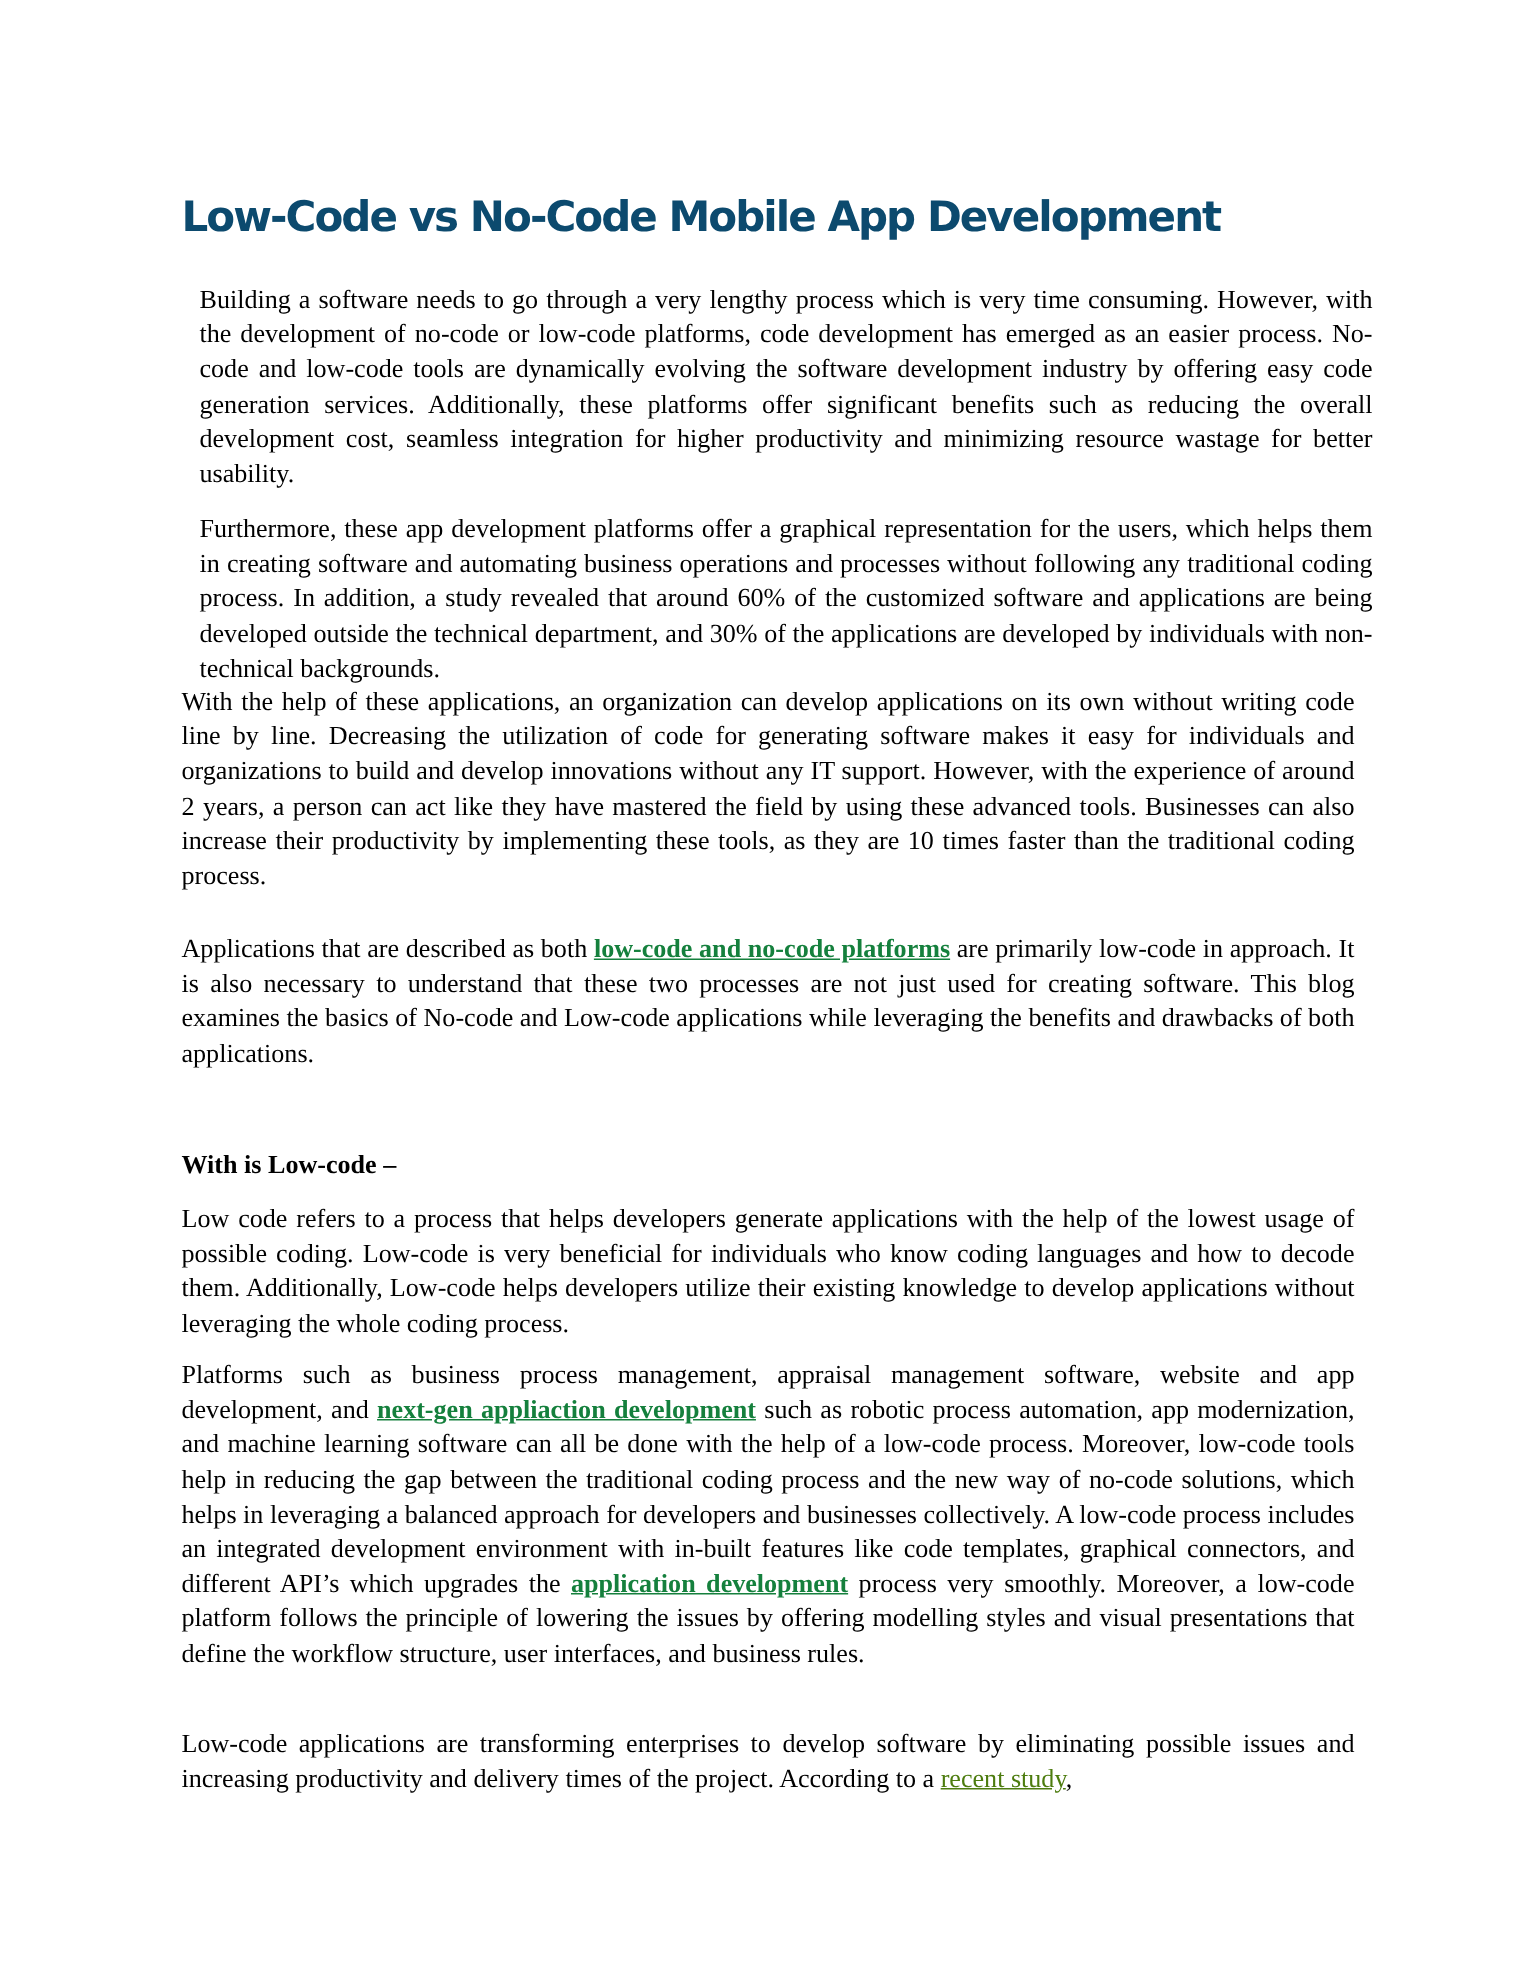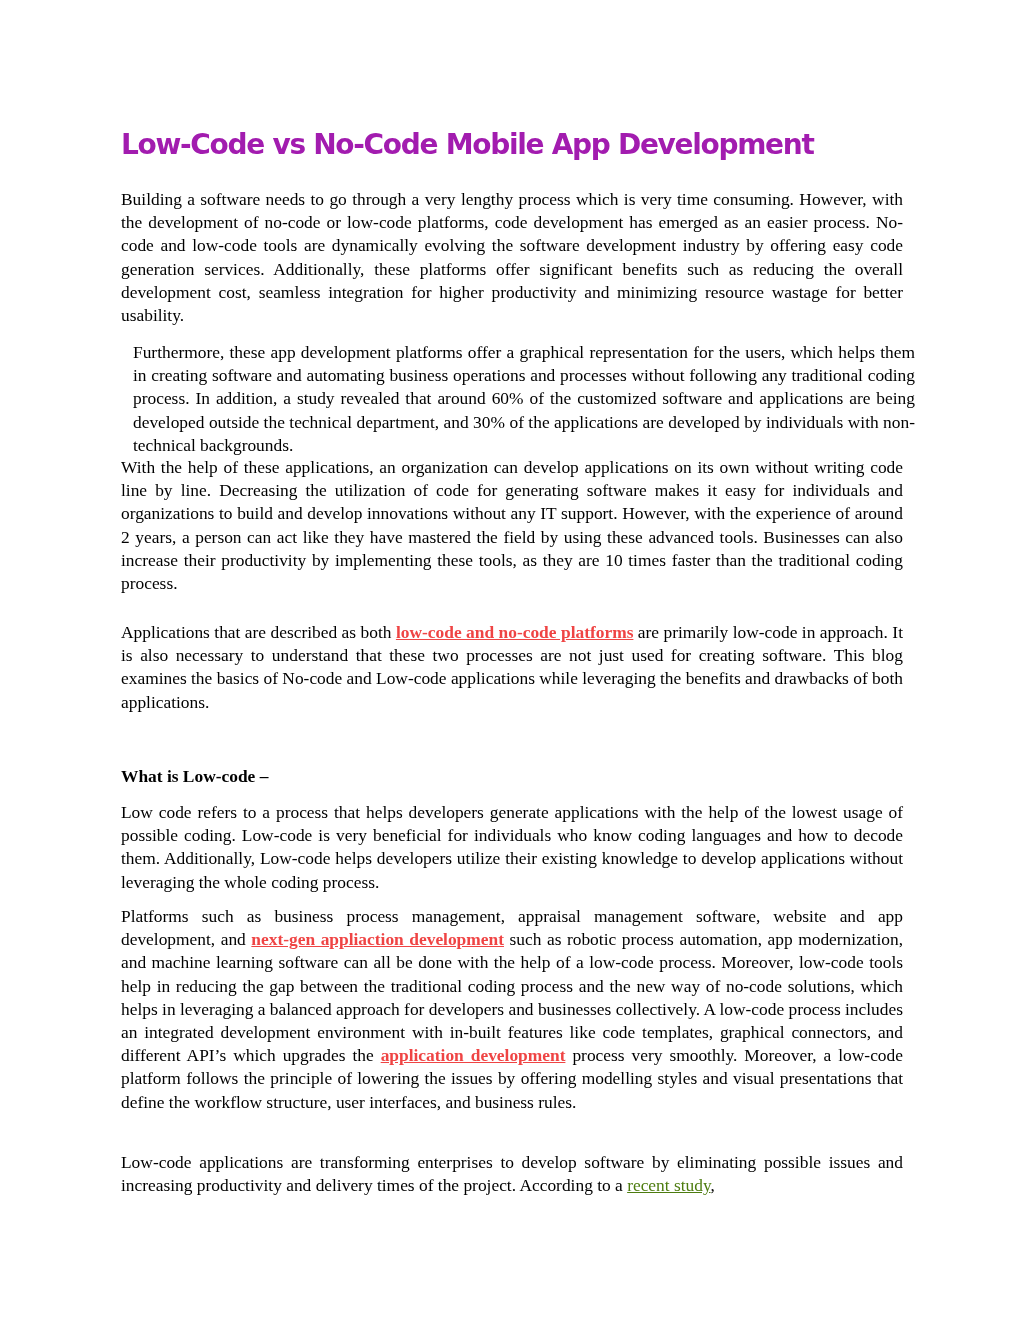--- a/index.html
+++ b/index.html
@@ -27,65 +27,65 @@
       position: absolute;
       left: 0;
       top: 125px;
       margin: 0;
       font-family: "DejaVu Sans", sans-serif;
       font-weight: bold;
       font-size: 28px;
       line-height: 40px;
       letter-spacing: -1.3px;
       white-space: nowrap;
-      color: #a21caf;
+      color: #0c4a6e;
     }
     p {
       margin: 0;
       text-align: justify;
       position: absolute;
       left: 0;
       width: 782px;
     }
-    .p1 { top: 188px; }
+    .p1 { top: 188px; margin-left: 12px; }
     .p2 { top: 341px; margin-left: 12px; }
     .p3 { top: 456px; }
     .p4 { top: 621px; }
     .h2 {
       position: absolute;
       left: 0;
       top: 765px;
       font-weight: bold;
       margin: 0;
       font-size: 17.4px;
     }
     .p5 { top: 801px; }
     .p6 { top: 905px; font-family: Liberation Serif, serif; }
     .p7 { top: 1151px; }
     a.link {
-      color: #ef4444;
+      color: #15803d;
       text-decoration: underline;
     }
     a.link.bold { font-weight: bold; }
     a.link.normal { font-weight: normal; color: #4d7c0f; }
   </style>
 </head>
 <body>
 
 <div class="page">
   <h1 class="title">Low-Code vs No-Code Mobile App Development</h1>
 
   <p class="p1">Building a software needs to go through a very lengthy process which is very time consuming. However, with the development of no-code or low-code platforms, code development has emerged as an easier process. No-code and low-code tools are dynamically evolving the software development industry by offering easy code generation services. Additionally, these platforms offer significant benefits such as reducing the overall development cost, seamless integration for higher productivity and minimizing resource wastage for better usability.</p>
 
   <p class="p2">Furthermore, these app development platforms offer a graphical representation for the users, which helps them in creating software and automating business operations and processes without following any traditional coding process. In addition, a study revealed that around 60% of the customized software and applications are being developed outside the technical department, and 30% of the applications are developed by individuals with non-technical backgrounds.</p>
 
   <p class="p3">With the help of these applications, an organization can develop applications on its own without writing code line by line. Decreasing the utilization of code for generating software makes it easy for individuals and organizations to build and develop innovations without any IT support. However, with the experience of around 2 years, a person can act like they have mastered the field by using these advanced tools. Businesses can also increase their productivity by implementing these tools, as they are 10 times faster than the traditional coding process.</p>
 
   <p class="p4"><span>Applications that are described as both </span><a class="link bold" href="#">low-code and no-code platforms</a><span> are primarily low-code in approach. It is also necessary to understand that these two processes are not just used for creating software. This blog examines the basics of No-code and Low-code applications while leveraging the benefits and drawbacks of both applications.</span></p>
 
-  <h2 class="h2">What is Low-code –</h2>
+  <h2 class="h2">With is Low-code –</h2>
 
   <p class="p5">Low code refers to a process that helps developers generate applications with the help of the lowest usage of possible coding.  Low-code is very beneficial for individuals who know coding languages and how to decode them. Additionally, Low-code helps developers utilize their existing knowledge to develop applications without leveraging the whole coding process.</p>
 
   <p class="p6"><span>Platforms such as business process management, appraisal management software, website and app development, and </span><a class="link bold" href="#">next-gen appliaction development</a><span> such as robotic process automation, app modernization, and machine learning software can all be done with the help of a low-code process. Moreover, low-code tools help in reducing the gap between the traditional coding process and the new way of no-code solutions, which helps in leveraging a balanced approach for developers and businesses collectively. A low-code process includes an integrated development environment with in-built features like code templates, graphical connectors, and different API’s which upgrades the </span><a class="link bold" href="#">application development</a><span> process very smoothly. Moreover, a low-code platform follows the principle of lowering the issues by offering modelling styles and visual presentations that define the workflow structure, user interfaces, and business rules.</span></p>
 
   <p class="p7"><span>Low-code applications are transforming enterprises to develop software by eliminating possible issues and increasing productivity and delivery times of the project. According to a </span><a class="link normal" href="#">recent study</a><span>,</span></p>
 </div>
 
 </body></html>

